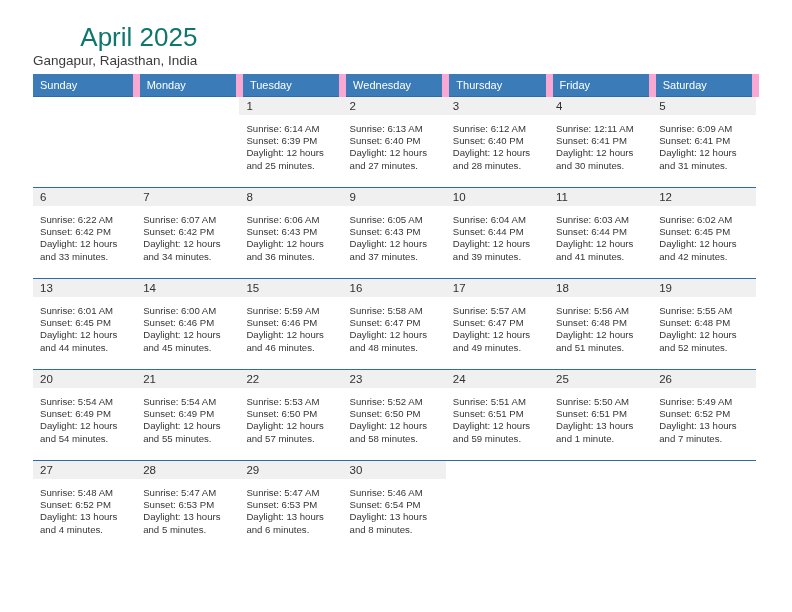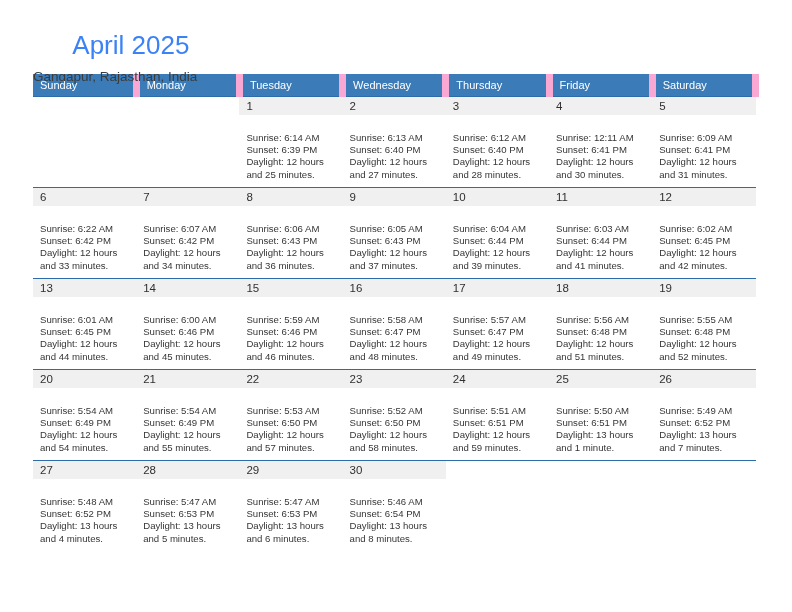--- a/index.html
+++ b/index.html
@@ -59,24 +59,24 @@
     top: 18px;
     font-size: 21px;
     color: #2a8bd4;
   }
   .titlebox {
     text-align: right;
     padding-top: 0px;
   }
   .cal-title {
     font-size: 26px;
-    color: #3b82f6;
+    color: #0f766e;
     line-height: 30px;
     font-weight: normal;
-    margin: 8px;
+    margin: 0;
   }
   .cal-sub {
     font-size: 13.5px;
     color: #3b3b3b;
     line-height: 18px;
     margin: 0 0 0 0;
   }
 
   
   .cal {
@@ -115,21 +115,21 @@
     color: #303030;
     padding: 3px 0 3px 7px;
     height: 18px;
     box-sizing: border-box;
     line-height: 12px;
   }
   .daynum.blank {
     color: transparent;
   }
   .info {
-    padding: 17px 6px 0 7px;
+    padding: 8px 6px 0 7px;
     font-size: 9.6px;
     line-height: 12.2px;
     color: #363636;
   }
   .info div {
     white-space: nowrap;
   }
   .info .daylight {
     white-space: normal;
   }

